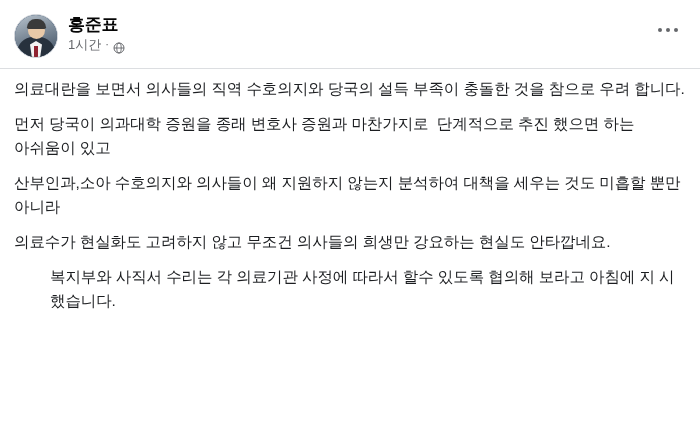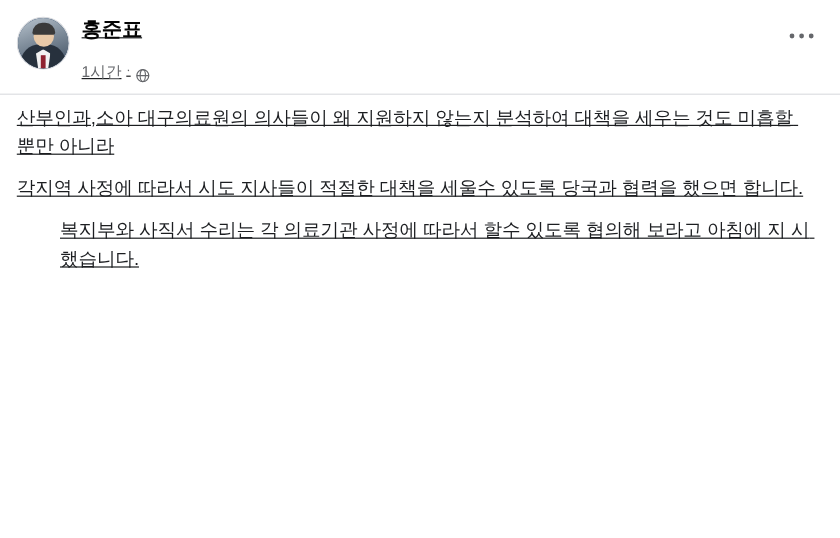--- a/index.html
+++ b/index.html
@@ -14,21 +14,20 @@
     font-family: "Liberation Sans", sans-serif;
     color: #1c1e21;
     overflow: hidden;
   }
   .post {
     width: 700px;
     height: 448px;
     background: #ffffff;
     padding: 12px 14px 0 14px;
     position: relative;
-    text-decoration: underline;
   }
   .post-header {
     display: flex;
     align-items: flex-start;
     padding: 2px 0 10px 0;
     position: relative;
   }
   .avatar {
     width: 44px;
     height: 44px;
@@ -90,21 +89,21 @@
     font-size: 17px;
     font-weight: bold;
     color: #050505;
     line-height: 20px;
     letter-spacing: -0.2px;
   }
   .meta {
     font-size: 13px;
     color: #65676b;
     line-height: 17px;
-    margin-top: 16px;
+    margin-top: 1px;
     display: flex;
     align-items: center;
     text-align: center;
   }
   .meta .dot {
     margin: 0 4px;
     font-size: 11px;
     color: #65676b;
   }
   .globe-icon {
@@ -184,18 +183,20 @@
     <div class="menu-btn">
       <span></span>
       <span></span>
       <span></span>
     </div>
   </div>
 
   <div class="divider"></div>
 
   <div class="body-text">
-    <p class="para">산부인과,소아 대구의료원의 의사들이 왜 지원하지 않는지 분석하여 대책을 세우는 것도 미흡할 뿐만 아니라</p>
-    <p class="para">각지역 사정에 따라서 시도 지사들이 적절한 대책을 세울수 있도록 당국과 협력을 했으면 합니다.</p>
+    <p class="para">의료대란을 보면서 의사들의 직역 수호의지와 당국의 설득 부족이 충돌한 것을 참으로 우려 합니다.</p>
+    <p class="para">먼저 당국이 의과대학 증원을 종래 변호사 증원과 마찬가지로  단계적으로 추진 했으면 하는 아쉬움이 있고</p>
+    <p class="para">산부인과,소아 수호의지와 의사들이 왜 지원하지 않는지 분석하여 대책을 세우는 것도 미흡할 뿐만 아니라</p>
+    <p class="para">의료수가 현실화도 고려하지 않고 무조건 의사들의 희생만 강요하는 현실도 안타깝네요.</p>
     <p class="para">복지부와 사직서 수리는 각 의료기관 사정에 따라서 할수 있도록 협의해 보라고 아침에 지 시 했습니다.</p>
   </div>
 
 </div>
 
 </body></html>

